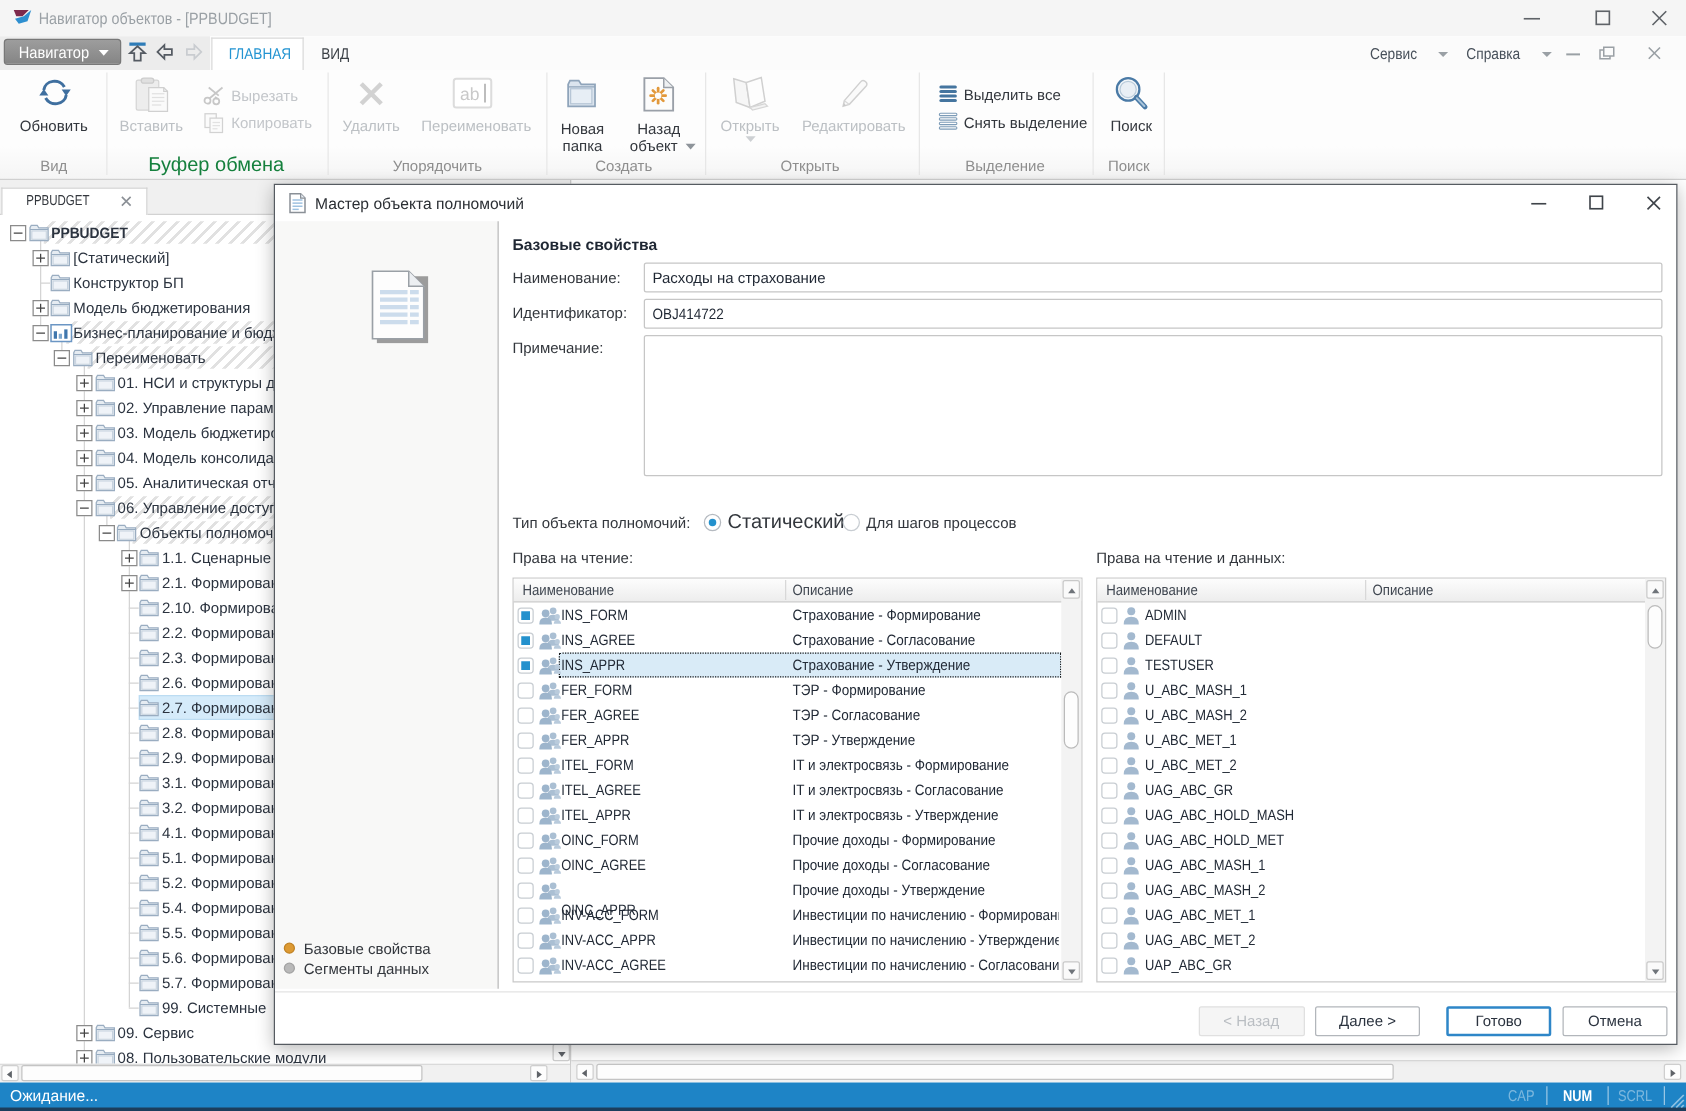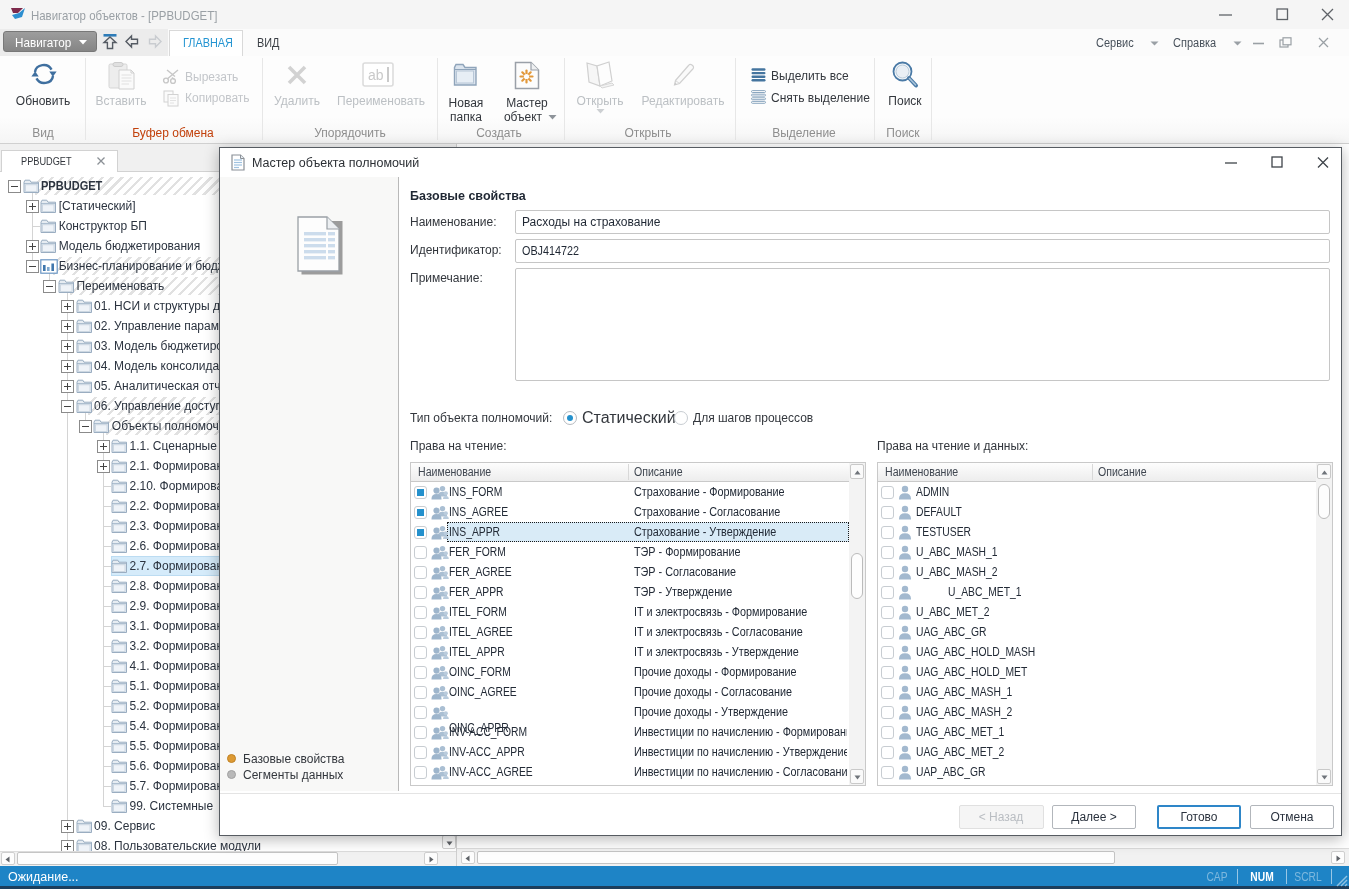--- a/index.html
+++ b/index.html
@@ -57,21 +57,21 @@
   </svg>
 <div class="abs" style="left:0px;top:56px;width:1349px;height:88px;background:linear-gradient(#fdfdfd,#fdfdfd 70%,#f5f5f5);border-bottom:1px solid #d0d0d0;box-sizing:border-box;"></div>
 <div class="abs" style="left:85px;top:58px;width:1px;height:82px;background:#e7e7e7;"></div>
 <div class="abs" style="left:262px;top:58px;width:1px;height:82px;background:#e7e7e7;"></div>
 <div class="abs" style="left:437px;top:58px;width:1px;height:82px;background:#e7e7e7;"></div>
 <div class="abs" style="left:564px;top:58px;width:1px;height:82px;background:#e7e7e7;"></div>
 <div class="abs" style="left:735px;top:58px;width:1px;height:82px;background:#e7e7e7;"></div>
 <div class="abs" style="left:874px;top:58px;width:1px;height:82px;background:#e7e7e7;"></div>
 <div class="abs" style="left:931px;top:58px;width:1px;height:82px;background:#e7e7e7;"></div>
 <div class="txt" style="left:43px;top:133px;font-size:12px;color:#8e8e8e;font-weight:normal;transform:translate(-50%,-50%);transform-origin:50% 50%;">Вид</div>
-<div class="txt" style="left:173px;top:133px;font-size:12px;color:#c2410c;font-weight:normal;transform:translate(-50%,-50%);transform-origin:50% 50%;">Буфер обмена</div>
+<div class="txt" style="left:173px;top:133px;font-size:16px;color:#15803d;font-weight:normal;transform:translate(-50%,-50%);transform-origin:50% 50%;">Буфер обмена</div>
 <div class="txt" style="left:350px;top:133px;font-size:12px;color:#8e8e8e;font-weight:normal;transform:translate(-50%,-50%);transform-origin:50% 50%;">Упорядочить</div>
 <div class="txt" style="left:499px;top:133px;font-size:12px;color:#8e8e8e;font-weight:normal;transform:translate(-50%,-50%);transform-origin:50% 50%;">Создать</div>
 <div class="txt" style="left:648px;top:133px;font-size:12px;color:#8e8e8e;font-weight:normal;transform:translate(-50%,-50%);transform-origin:50% 50%;">Открыть</div>
 <div class="txt" style="left:804px;top:133px;font-size:12px;color:#8e8e8e;font-weight:normal;transform:translate(-50%,-50%);transform-origin:50% 50%;">Выделение</div>
 <div class="txt" style="left:903px;top:133px;font-size:12px;color:#8e8e8e;font-weight:normal;transform:translate(-50%,-50%);transform-origin:50% 50%;">Поиск</div>
 <svg style="left:30px;top:62px" width="28" height="24" viewBox="0 0 28 24">
 <path d="M5 10 A 8.7 8 0 0 1 21.5 7.6" fill="none" stroke="#3f6f9f" stroke-width="2.4"></path>
 <polygon points="19.3,9.6 26.6,9.6 22.9,14.8" fill="#3f6f9f"></polygon>
 <path d="M23 14 A 8.7 8 0 0 1 6.5 16.4" fill="none" stroke="#3f6f9f" stroke-width="2.4"></path>
 <polygon points="8.7,14.4 1.4,14.4 5.1,9.2" fill="#3f6f9f"></polygon>
@@ -128,21 +128,21 @@
 <path d="M1.5 1.5 L17 1.5 L24.5 9 L24.5 27.5 L1.5 27.5 Z" fill="#fcfcfc" stroke="#9aa0a8" stroke-width="1.5"></path>
 <path d="M17 1.5 L17 9 L24.5 9" fill="#eef0f2" stroke="#9aa0a8" stroke-width="1.2"></path>
 <g stroke="#e2983a" stroke-width="2.2" stroke-linecap="round">
 <line x1="12.5" y1="9.5" x2="12.5" y2="21.5"></line>
       <line x1="6.5" y1="15.5" x2="18.5" y2="15.5"></line>
 <line x1="8.3" y1="11.3" x2="16.7" y2="19.7"></line>
       <line x1="16.7" y1="11.3" x2="8.3" y2="19.7"></line>
 </g>
     <circle cx="12.5" cy="15.5" r="2.6" fill="#fcfcfc"></circle>
 </svg>
-<div class="txt" style="left:527px;top:103px;font-size:12px;color:#33373d;font-weight:normal;transform:translate(-50%,-50%);transform-origin:50% 50%;">Мастер</div>
+<div class="txt" style="left:527px;top:103px;font-size:12px;color:#33373d;font-weight:normal;transform:translate(-50%,-50%);transform-origin:50% 50%;">Назад</div>
 <div class="txt" style="left:523px;top:117px;font-size:12px;color:#33373d;font-weight:normal;transform:translate(-50%,-50%);transform-origin:50% 50%;">объект</div>
 <svg style="left:548px;top:114px" width="9" height="6" viewBox="0 0 9 6">
     <polygon points="0.5,1 8.5,1 4.5,5.5" fill="#8e949a"></polygon>
   </svg>
 <svg style="left:584px;top:60px" width="33" height="30" viewBox="0 0 33 30">
 <path d="M3 3 L13 6 L16 26 L5 22 Z" fill="#f6f6f6" stroke="#d0d0d0" stroke-width="1.2"></path>
 <path d="M25 2 L13 6 L16 26 L28 21 Z" fill="#fdfdfd" stroke="#d0d0d0" stroke-width="1.2"></path>
 <path d="M16 26 L28 23 L30 25 L18 28 Z" fill="#f3f3f3" stroke="#d6d6d6" stroke-width="1"></path>
 </svg>
 <div class="txt" style="left:600px;top:101px;font-size:12px;color:#bcc0c4;font-weight:normal;transform:translate(-50%,-50%);transform-origin:50% 50%;">Открыть</div>
@@ -905,21 +905,21 @@
     <div style="position:absolute;left:0;top:10px;transform:translateY(-50%) scaleX(0.86);transform-origin:0 50%;font-size:12px;color:#222a36;white-space:nowrap;">U_ABC_MASH_2</div>
   </div>
 <div class="abs" style="left:1098px;top:562px;width:216px;height:20px;overflow:hidden;">
     <div style="position:absolute;left:0;top:10px;transform:translateY(-50%) scaleX(0.9);transform-origin:0 50%;font-size:12px;color:#222a36;white-space:nowrap;"></div>
   </div>
 <div class="cb" style="left:881px;top:585.5px;"></div>
 <svg style="left:898px;top:584.5px" width="14" height="15" viewBox="0 0 14 15">
 <circle cx="7" cy="4" r="3.2" fill="#a3b9cf"></circle>
     <path d="M1 14 Q1 8.3 7 8.3 Q13 8.3 13 14 L13 14.5 L1 14.5 Z" fill="#a3b9cf"></path>
 </svg>
-<div class="abs" style="left:948px;top:582px;width:174px;height:20px;overflow:hidden;">
+<div class="abs" style="left:916px;top:582px;width:174px;height:20px;overflow:hidden;">
     <div style="position:absolute;left:0;top:10px;transform:translateY(-50%) scaleX(0.86);transform-origin:0 50%;font-size:12px;color:#222a36;white-space:nowrap;">U_ABC_MET_1</div>
   </div>
 <div class="abs" style="left:1098px;top:582px;width:216px;height:20px;overflow:hidden;">
     <div style="position:absolute;left:0;top:10px;transform:translateY(-50%) scaleX(0.9);transform-origin:0 50%;font-size:12px;color:#222a36;white-space:nowrap;"></div>
   </div>
 <div class="cb" style="left:881px;top:605.5px;"></div>
 <svg style="left:898px;top:604.5px" width="14" height="15" viewBox="0 0 14 15">
 <circle cx="7" cy="4" r="3.2" fill="#a3b9cf"></circle>
     <path d="M1 14 Q1 8.3 7 8.3 Q13 8.3 13 14 L13 14.5 L1 14.5 Z" fill="#a3b9cf"></path>
 </svg>

